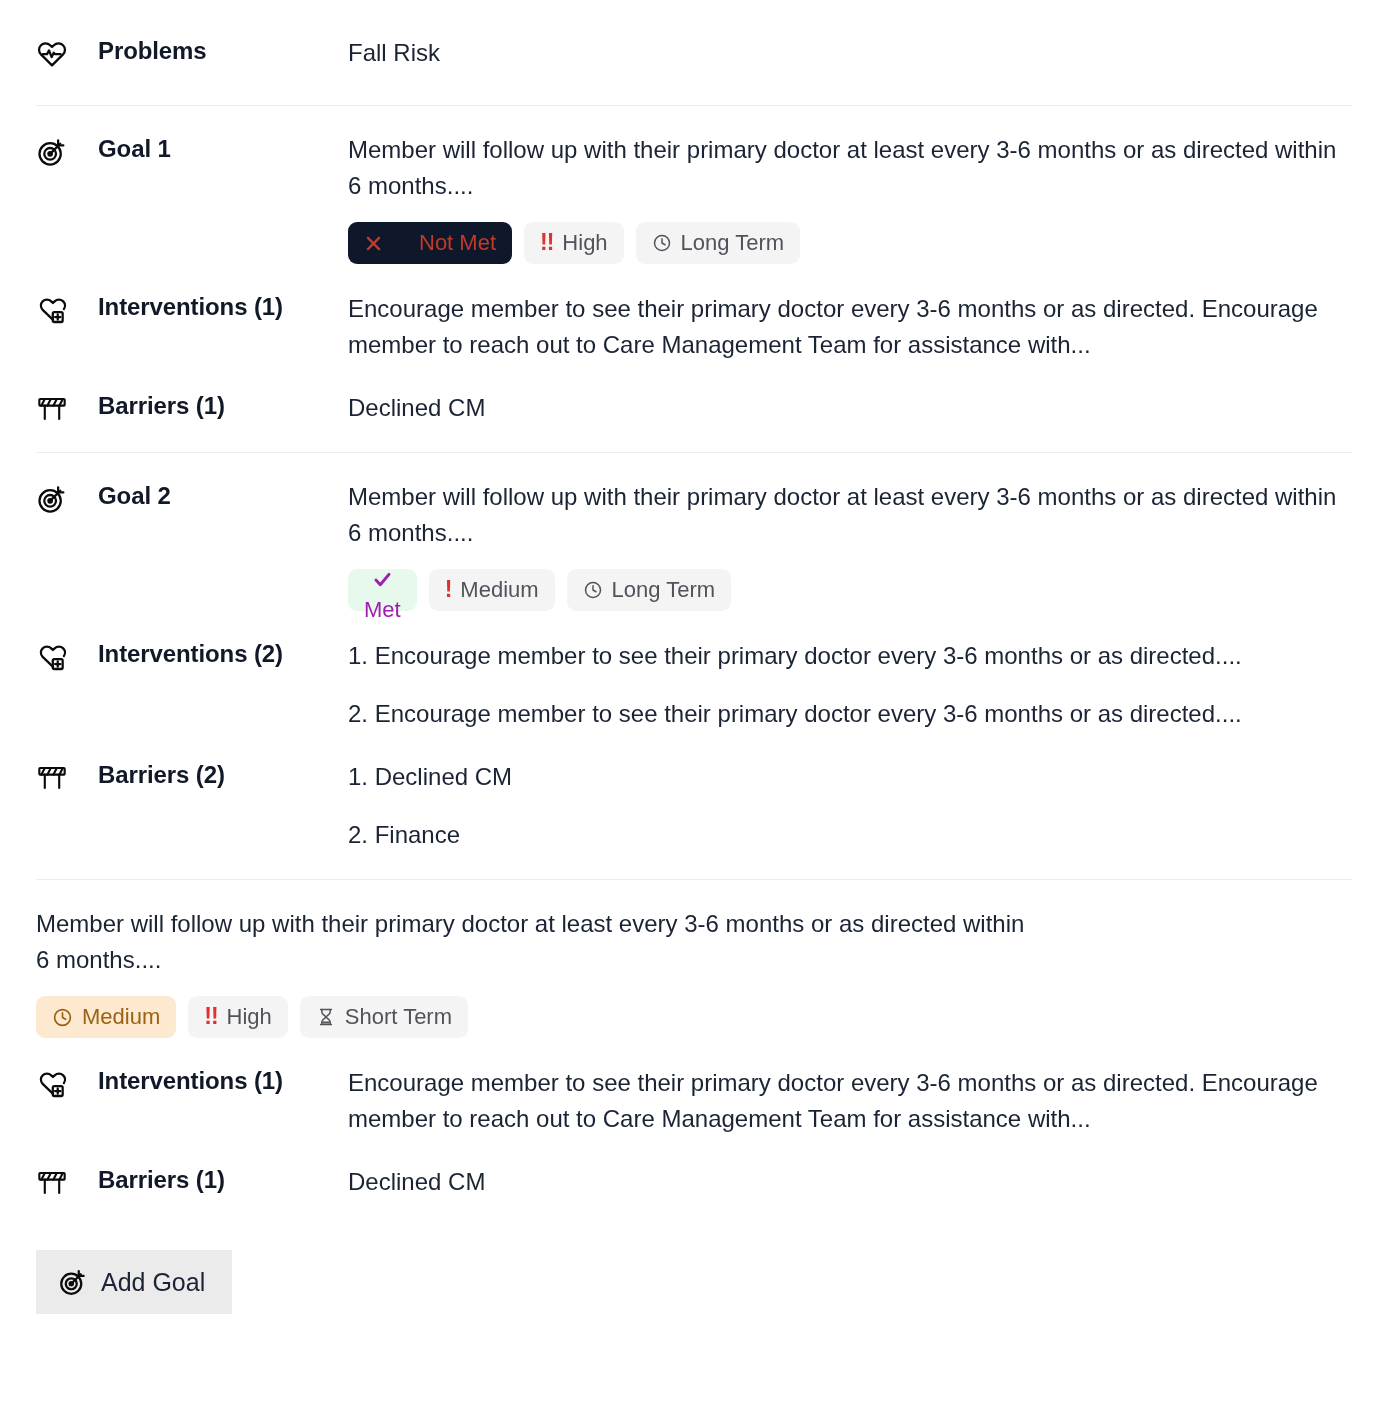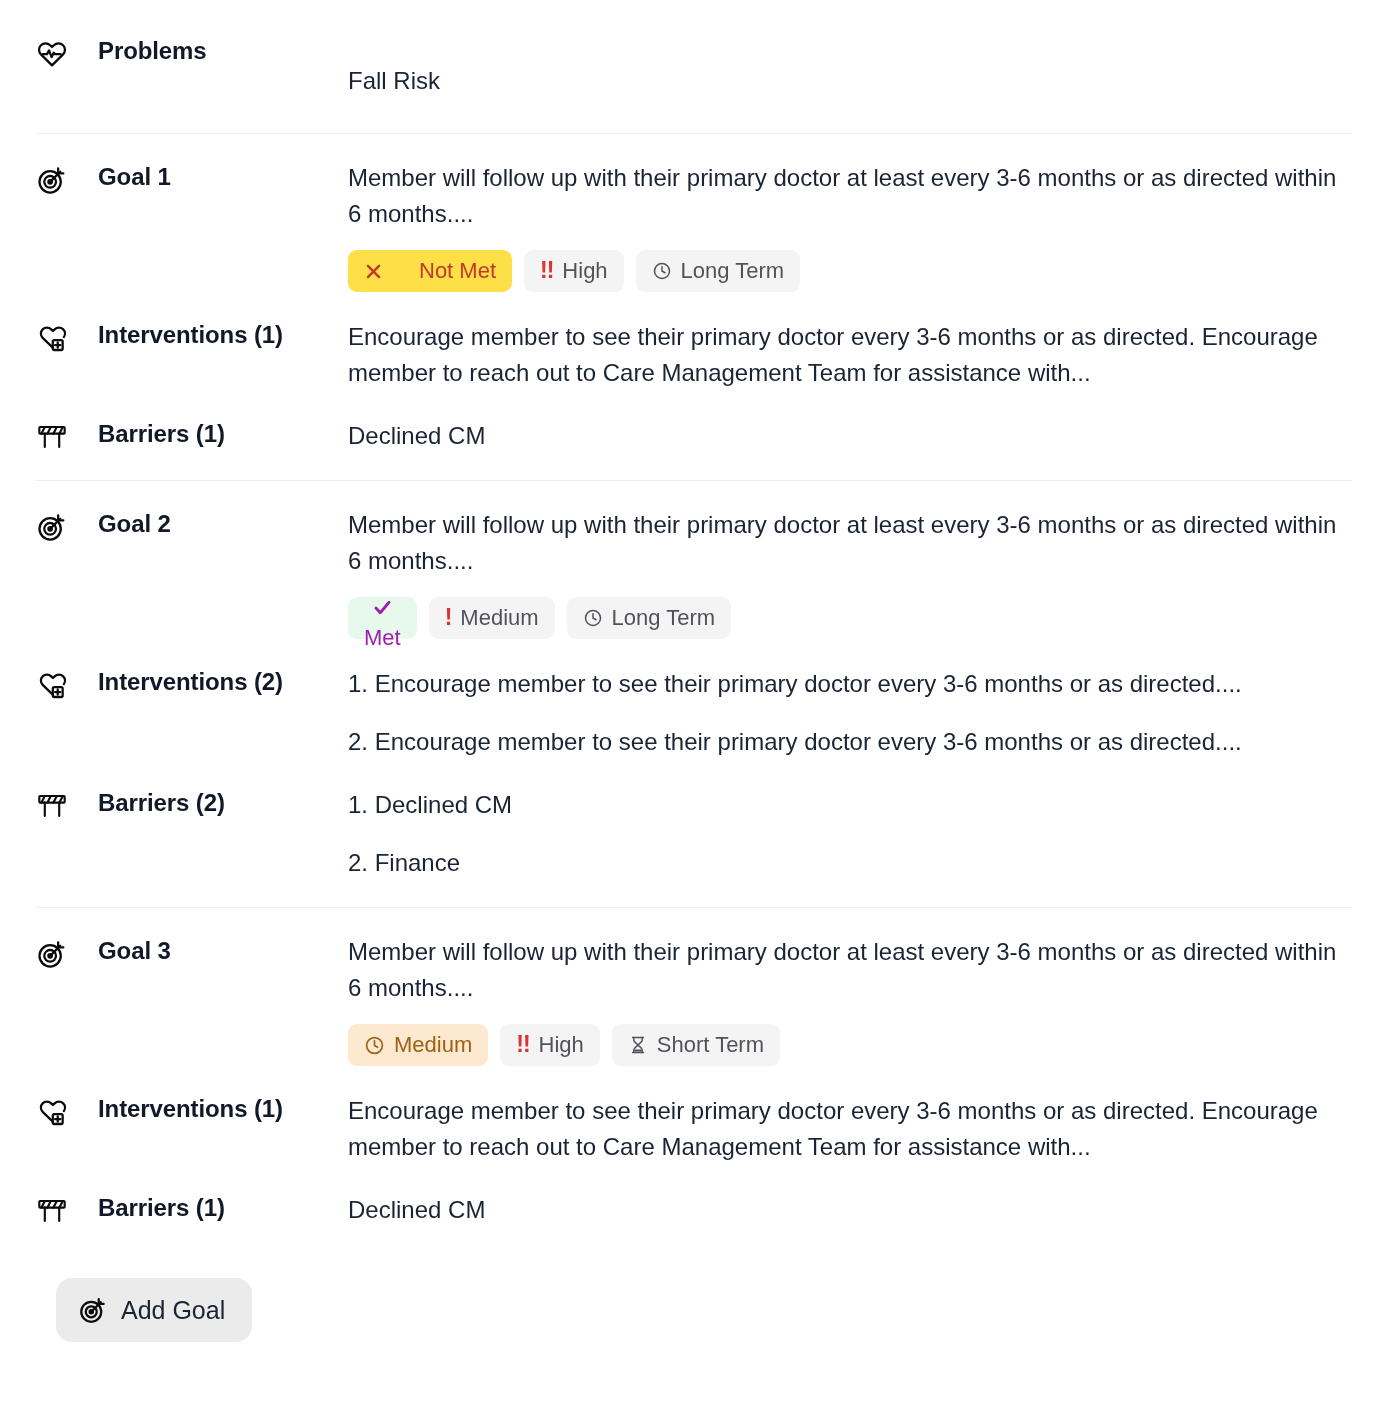--- a/index.html
+++ b/index.html
@@ -60,21 +60,20 @@
     max-width: 994px;
   }
 
   
   .problems-row {
     padding-top: 34px;
     padding-bottom: 34px;
   }
   .problems-row .row-value {
     padding-top: 1px;
-    margin-top: 28px;
   }
 
   .divider {
     height: 1px;
     background: #ebedf0;
     width: 100%;
   }
 
   
   .goal-block {
@@ -100,21 +99,21 @@
     line-height: 1;
     white-space: nowrap;
     background: #f4f4f5;
     color: #52525b;
   }
   .badge .bicon {
     display: inline-flex;
     align-items: center;
     justify-content: center;
   }
-  .badge.status-notmet { background: #fde047; color: #c0392b; gap: 36px; }
+  .badge.status-notmet { background: #0f172a; color: #c0392b; gap: 36px; }
   .badge.status-met    { background: #e6f9ec; color: #a21caf; flex-direction: column; }
   .badge.status-pending{ background: #fce9cf; color: #9a6212; }
 
   .badge .prio-mark {
     font-weight: 700;
     letter-spacing: -1px;
     font-size: 23px;
     line-height: 1;
     color: #e03131;
     position: relative;
@@ -131,28 +130,27 @@
   .footer {
     padding-top: 24px;
     padding-bottom: 30px;
   }
   .add-goal-btn {
     display: inline-flex;
     align-items: center;
     gap: 13px;
     background: #ebebeb;
     border: none;
-    border-radius: 16px;
+    border-radius: 0;
     padding: 17px 27px 17px 22px;
     font-family: "Liberation Sans", sans-serif;
     font-size: 25px;
     color: #1b2434;
     cursor: pointer;
     line-height: 1;
-    margin-left: 20px;
   }
   .add-goal-btn .icon { display: inline-flex; align-items: center; }
 </style>
 </head>
 <body>
 
 <div class="care-plan">
 
   <div class="row problems-row">
     <div class="row-label">
@@ -320,32 +318,20 @@
         <div class="value-item">1. Declined CM</div>
         <div class="value-item">2. Finance</div>
       </div>
     </div>
   </div>
 
   <div class="divider"></div>
 
   <div class="goal-block">
     <div class="row goal-head">
-      <div class="row-label">
-        <span class="icon">
-          <svg width="32" height="32" viewBox="0 0 24 24" fill="none" stroke="#0b0b0b" stroke-width="1.7" stroke-linecap="round" stroke-linejoin="round">
-            <circle cx="10.6" cy="13.4" r="8"></circle>
-            <circle cx="10.6" cy="13.4" r="4.4"></circle>
-            <circle cx="10.6" cy="13.4" r="1.3" fill="#0b0b0b"></circle>
-            <path d="m10.6 13.4 7.6-7.6"></path>
-            <path d="M16.6 3.2v3.9h3.9"></path>
-          </svg>
-        </span>
-        <span class="label-text">Goal 3</span>
-      </div>
       <div class="row-value">
         <div class="goal-text">Member will follow up with their primary doctor at least every 3-6 months or as directed within 6 months....</div>
         <div class="badges">
           <span class="badge status-pending">
             <span class="bicon">
               <svg width="21" height="21" viewBox="0 0 24 24" fill="none" stroke="currentColor" stroke-width="1.9" stroke-linecap="round" stroke-linejoin="round">
                   <circle cx="12" cy="12" r="9"></circle>
                   <path d="M12 6.8V12l3.6 2.1"></path>
                 </svg>
             </span>

